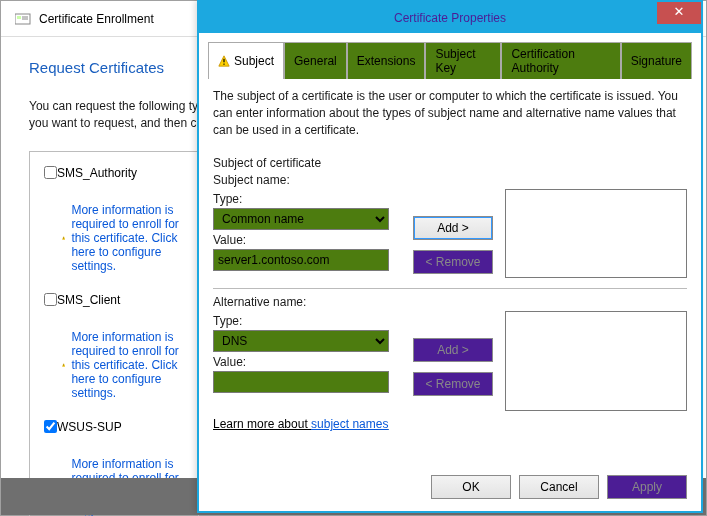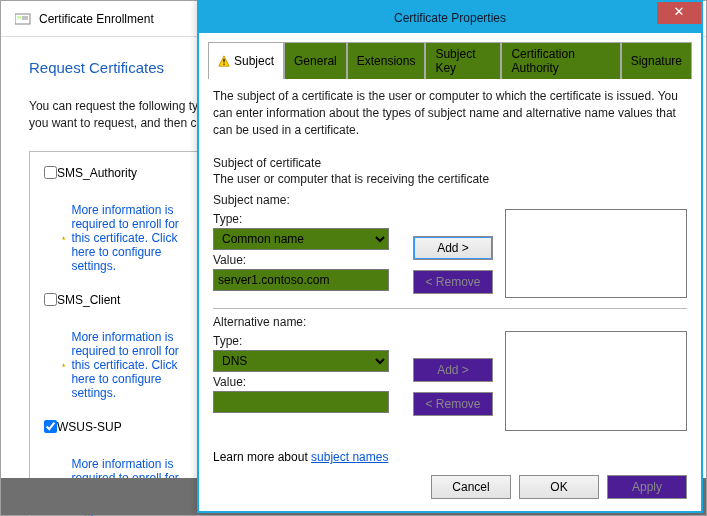--- a/index.html
+++ b/index.html
@@ -17,21 +17,21 @@
 .tmpl-row input[type=checkbox] { width: 13px; height: 13px; }
 .more-info { display: flex; align-items: center; gap: 6px; margin-top: 23px; margin-left: 18px; color: #0958d9; }
 .more-info a { color: #0958d9; text-decoration: none; }
 .warn-icon { width: 14px; height: 14px; display:inline-block; }
 .show-all { display: flex; align-items: center; gap: 6px; margin-top: 6px; margin-left: 8px; }
 .back-footer { position:absolute; left:0; bottom:0; height:37px; width:100%; background:#6f6f6f; }
 
 
 .win-front { position: absolute; left: 197px; top: 0; width: 506px; height: 513px; border: 2px solid #1ca8e0; background: #fff; box-shadow: -2px 0 6px rgba(0,0,0,0.15); display:flex; flex-direction:column; }
 .titlebar { height: 31px; background: #1ca8e0; display: flex; align-items: center; justify-content: center; position: relative; }
-.titlebar .ttl { color: #0f172a; font-size: 12px; text-align: center; }
+.titlebar .ttl { color: #4c1d95; font-size: 12px; text-align: center; }
 .close-btn { position: absolute; right: 0; top: 0; width: 44px; height: 22px; background: #c75050; color: #fff; text-align: center; line-height: 20px; font-size: 13px; }
 .tabs { display: flex; margin: 9px 9px 0 9px; border-bottom: 1px solid #c4b5fd; }
 .tab { border: 1px solid #aaa; border-bottom: none; background: #fff; padding: 4px 9px; margin-right: 0px; margin-bottom: -1px; display: flex; align-items: center; gap: 4px; font-size:11px; }
 .tab.active { background: #fff; position: relative; }
 .tab.active::after { content:""; position:absolute; left:0; right:0; bottom:-1px; height:1px; background:#fff;}
 .tab:not(.active){ background:#4d7c0f; }
 .tab-content { padding: 9px 14px 6px 14px; flex:1; overflow:hidden; }
 .desc { color: #1a1a1a; line-height: 1.4; margin-bottom: 8px; }
 .sect { color:#1a1a1a; margin-top:18px; margin-bottom:2px;}
 .sub { color:#1a1a1a; margin-bottom:7px;}
@@ -39,21 +39,21 @@
 .field-row { display:flex; align-items:flex-start; gap:0; }
 .left-col { width: 178px; }
 .mid-col { width: 100px; padding-left:22px; display:flex; flex-direction:column; gap:10px; }
 .right-col { flex:1; padding-left:14px;}
 .listbox { border:1px solid #7a7a7a; height:89px; background:#fff; }
 select, input[type=text] { width: 176px; height: 22px; border:1px solid #7a7a7a; padding: 1px 4px; font-size:12px; background:#4d7c0f; }
 .btn { width: 80px; height: 24px; border:1px solid #8b8b8b; background: linear-gradient(#f3f3f3,#e3e3e3); text-align:center; line-height:22px; font-size:12px; }
 .btn.disabled { color:#888; background:#4c1d95;}
 .btn.active-add { box-shadow: 0 0 0 1px #3399ff inset; }
 .divider { border:none; border-top:1px solid #bbb; margin:10px 0 6px 0; }
-.learn-subject { margin-top:19px; }
+.learn-subject { margin-top:6px;text-decoration:underline; }
 .learn-subject a { color:#0958d9; text-decoration:underline; }
 .btn-row { display:flex; justify-content:flex-end; gap:8px; padding:10px 14px 12px 0; border-top:0;}
 .file-icon{ width:16px; height:12px;}
 </style>
 </head>
 <body>
 
 <div class="win-back">
   <div class="win-back-title">
     <svg class="file-icon" viewBox="0 0 16 12">
@@ -147,21 +147,20 @@
         <span>Certification Authority</span>
       </div>
     <div class="tab">
         <span>Signature</span>
       </div>
   </div>
 
   <div class="tab-content">
     <div class="desc">The subject of a certificate is the user or computer to which the certificate is issued. You can enter information about the types of subject name and alternative name values that can be used in a certificate.</div>
     <div class="sect">Subject of certificate</div>
-    <div class="sub">The user or computer that is receiving the certificate</div>
 
     <div class="field-label">Subject name:</div>
     <div class="field-row">
       <div class="left-col">
         <div class="field-label">Type:</div>
         <select id="subj-type"><option>Common name</option><option>Country</option><option>Email</option><option>Locality</option><option>Organization</option><option>Organizational unit</option><option>State</option></select>
         <div class="field-label">Value:</div>
         <input type="text" value="server1.contoso.com" style="">
       </div>
       <div class="mid-col">
@@ -193,17 +192,17 @@
         <div class="listbox" style="height:100px"></div>
       </div>
     </div>
 
     <div class="learn-subject">
       <span>Learn more about </span><a href="#">subject names</a>
     </div>
   </div>
 
   <div class="btn-row">
+    <div class="btn">OK</div>
     <div class="btn">Cancel</div>
-    <div class="btn">OK</div>
     <div class="btn disabled">Apply</div>
   </div>
 </div>
 
 </body></html>

